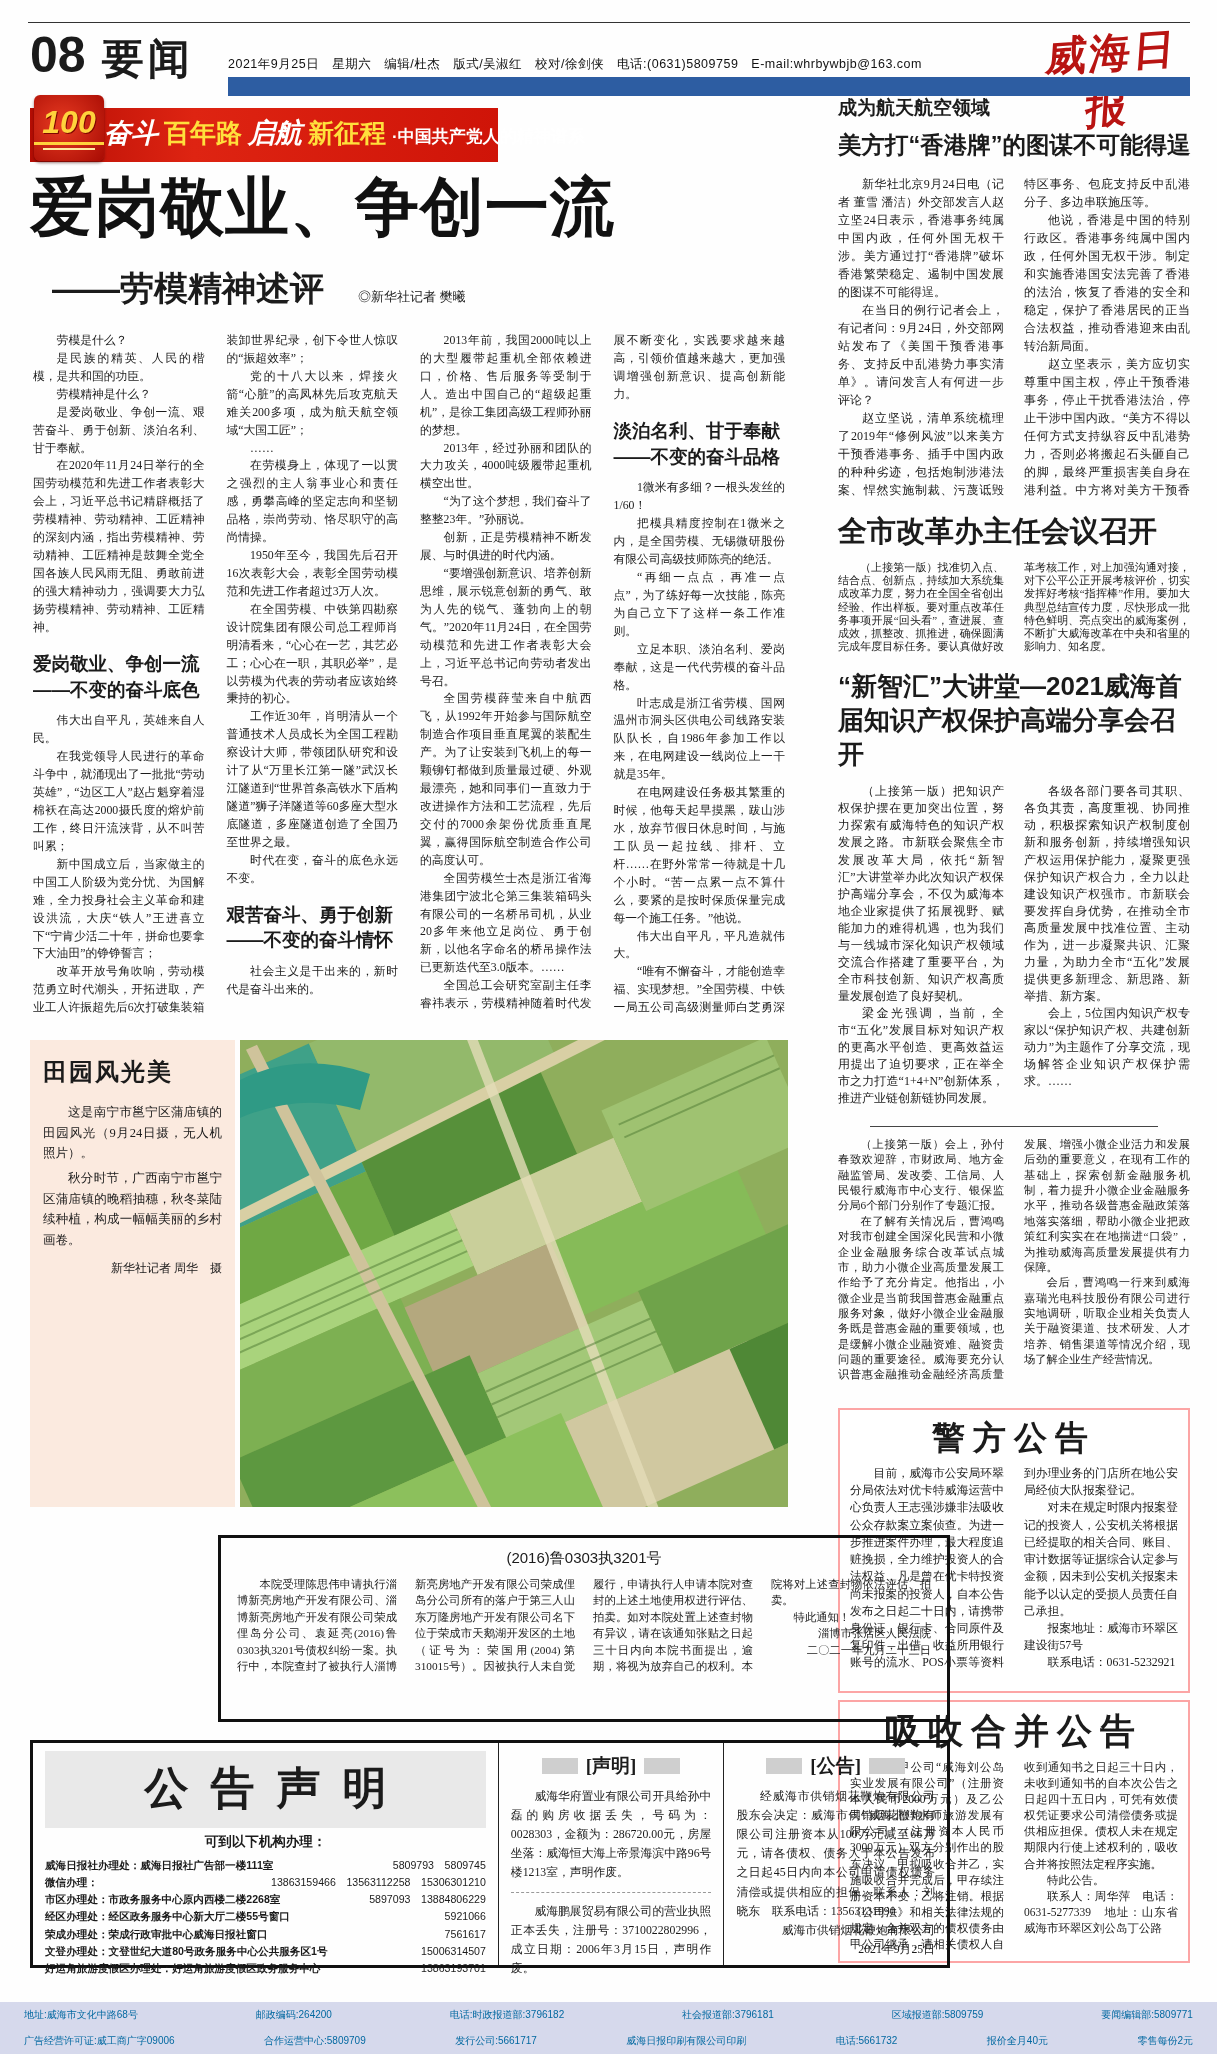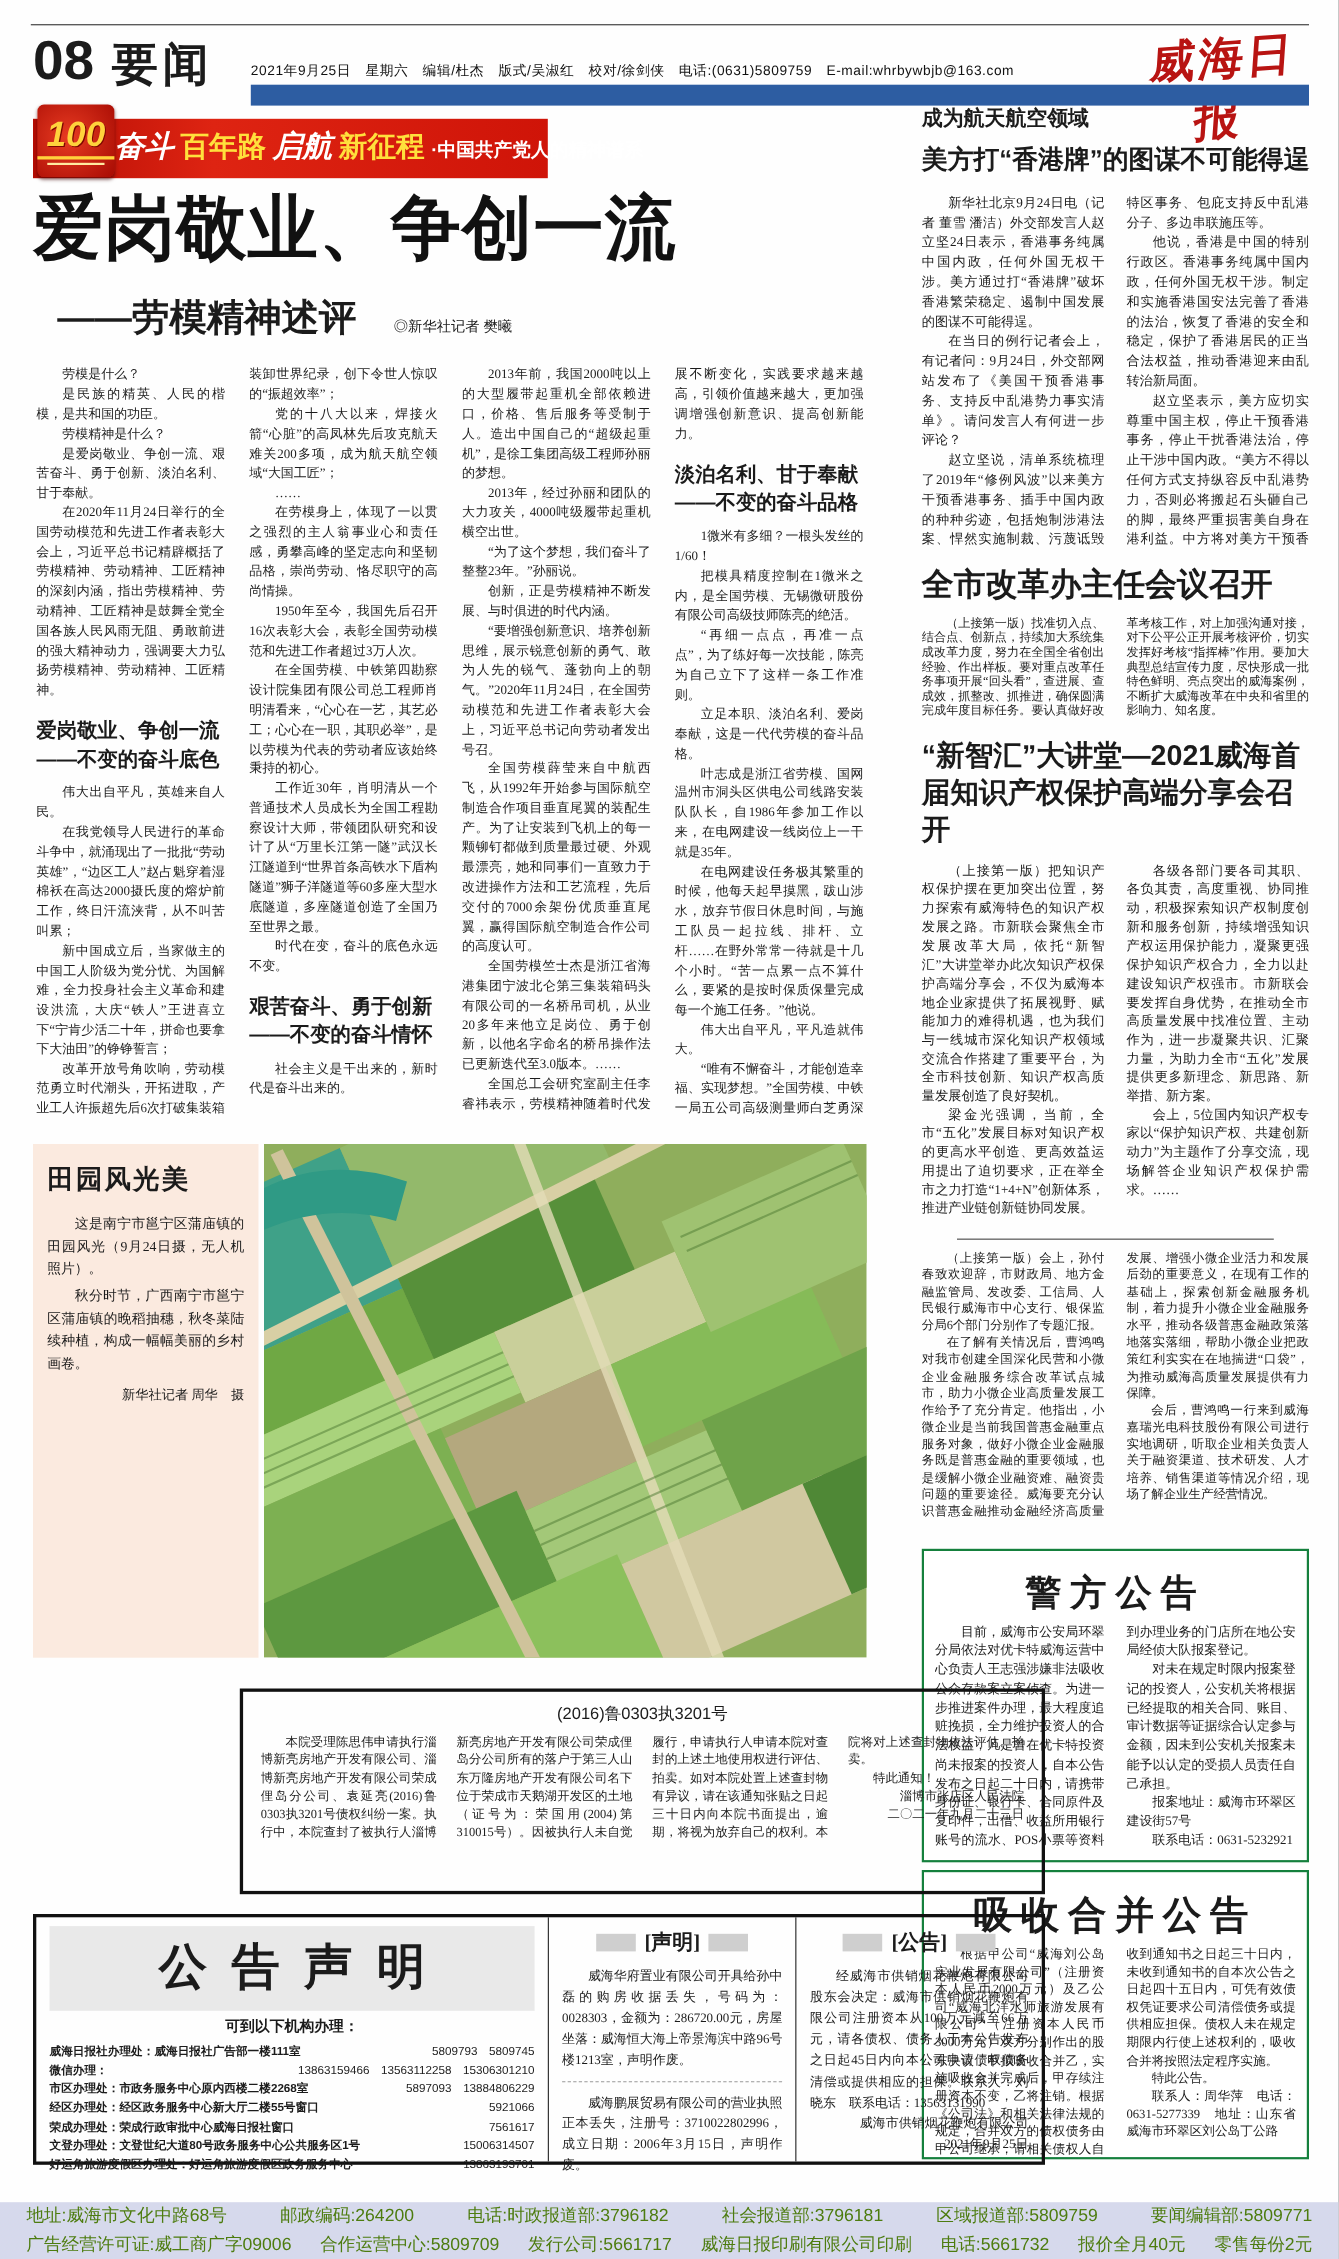--- a/index.html
+++ b/index.html
@@ -53,21 +53,21 @@
   .hk-body{margin-top:14px;height:330px;font-size:12px;line-height:1.5;}
   .reform{top:512px;}
   .reform-headline{font-size:29px;font-weight:900;font-family:"Liberation Sans",sans-serif;white-space:nowrap;}
   .reform-body{margin-top:9px;height:112px;font-size:11px;line-height:1.2;}
   .zhihui{top:670px;}
   .zhihui-headline{font-size:26px;font-weight:900;font-family:"Liberation Sans",sans-serif;line-height:1.3;}
   .zhihui-body{margin-top:12px;height:368px;font-size:12px;line-height:1.42;}
   .mid-divider{position:absolute;left:870px;top:1126px;width:288px;height:1px;background:#444;}
   .finance{top:1137px;height:264px;font-size:11.3px;line-height:1.36;}
   
-  .nbox{border:2px solid #15803d;box-sizing:border-box;padding:16px 10px;background:#fff;}
+  .nbox{border:2px solid #fca5a5;box-sizing:border-box;padding:6px 10px;background:#fff;}
   .police{top:1408px;height:285px;}
   .nbox-title{text-align:center;font-weight:900;letter-spacing:8px;}
   .police .nbox-title{font-size:33px;}
   .police-body{margin-top:4px;height:222px;font-size:11.8px;line-height:1.46;}
   .merger{top:1700px;height:263px;}
   .merger .nbox-title{font-size:35px;}
   .merger-body{margin-top:4px;height:196px;font-size:11.5px;line-height:1.4;}
   
   .caption-card{position:absolute;left:30px;top:1040px;width:205px;height:467px;
                 background:#fbeadf;box-sizing:border-box;padding:16px 13px;}
@@ -101,21 +101,21 @@
   .panel-sm{width:227px;}
   .panel-gg{width:225px;}
   .panel-head{display:flex;align-items:center;justify-content:center;gap:8px;
               font-size:19px;font-weight:900;margin:2px 0 8px 0;}
   .panel-head::before,.panel-head::after{content:"";width:36px;height:16px;background:#cfcfcf;}
   .panel p{margin:0;font-size:11.8px;line-height:1.62;text-align:justify;text-indent:2em;}
   .sm-item + .sm-item{border-top:1px dashed #999;margin-top:9px;padding-top:9px;}
   .gg-sign,.gg-date{text-align:right !important;text-indent:0 !important;}
   
   .footer{position:absolute;left:0;top:2002px;width:1217px;height:52px;background:#d6d9ec;
-          font-family:"Liberation Sans",sans-serif;font-size:16px;color:#4d7c0f;}
+          font-family:"Liberation Sans",sans-serif;font-size:10px;color:#0369a1;}
   .footer-row{display:flex;justify-content:space-between;padding:0 24px;line-height:26px;white-space:nowrap;}
 </style>
 </head>
 <body>
 
 <div class="page">
 
   <div class="top-rule"></div>
   <div class="page-label">
     <span class="page-num">08</span>

